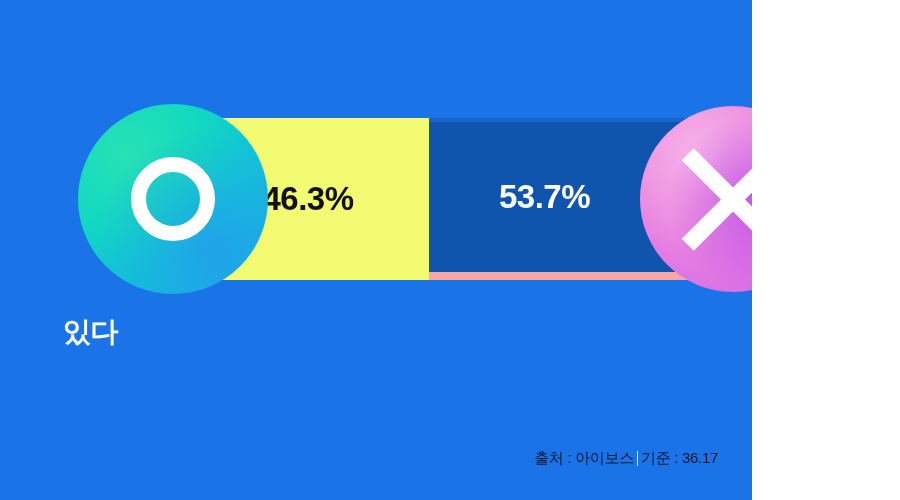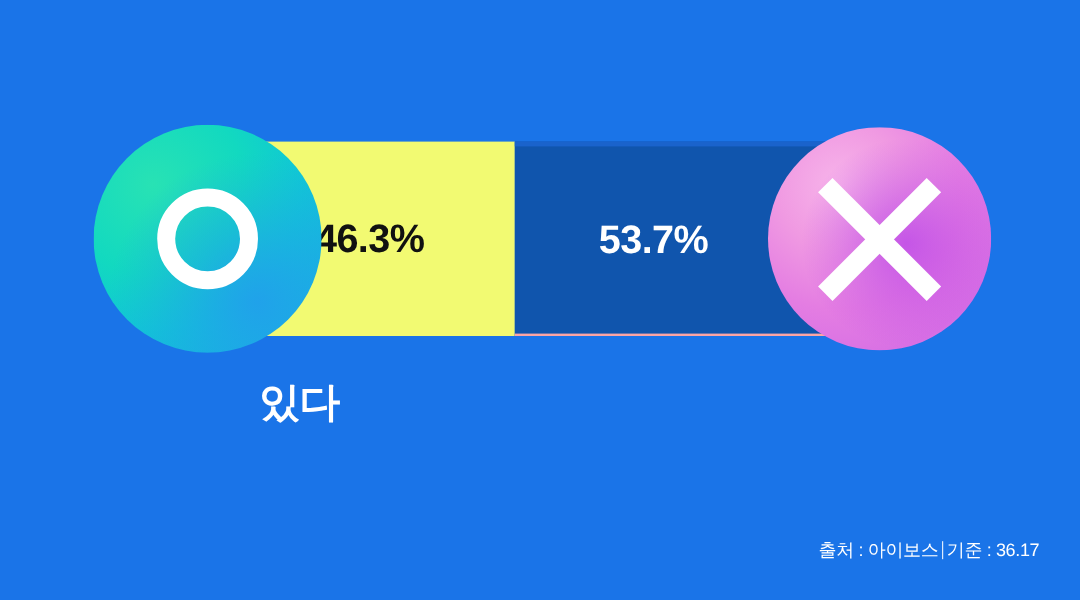--- a/index.html
+++ b/index.html
@@ -8,21 +8,21 @@
   }
   body {
     width: 900px;
     height: 500px;
     overflow: hidden;
     font-family: "Liberation Sans", "DejaVu Sans", sans-serif;
   }
 
   #infographic {
     position: relative;
-    width: 900px;
+    width: 752px;
     height: 500px;
     background: #1a74e8;
     overflow: hidden;
   }
 
   
   .bar-wrap {
     position: absolute;
     left: 160px;
     top: 118px;
@@ -41,21 +41,21 @@
     left: 0;
     width: 274px;
     background: #f2fa72;
   }
 
   .bar-seg.no {
     left: 274px;
     width: 306px;
     background: #1055ad;
     border-top: 4px solid #1a63cc;
-    border-bottom: 2px solid #fca5a5;
+    border-bottom: 8px solid #fca5a5;
   }
 
   .bar-pct {
     position: absolute;
     top: 50%;
     transform: translateY(-50%);
     font-size: 33px;
     font-weight: bold;
     letter-spacing: -0.5px;
     white-space: nowrap;
@@ -133,38 +133,38 @@
     display: block;
   }
   .mark-x i.a { transform: rotate(45deg); }
   .mark-x i.b { transform: rotate(-45deg); }
 
   
   .cat-label {
     position: absolute;
     top: 313px;
     width: 220px;
-    text-align: right;
+    text-align: left;
     color: #ffffff;
-    font-size: 34px;
+    font-size: 28px;
     font-weight: bold;
     letter-spacing: -0.5px;
   }
   .cat-label.yes { left: 63px; }
   .cat-label.no  { left: 622px; }
 
   
   .footer {
     position: absolute;
     right: 34px;
     bottom: 32px;
     display: flex;
     align-items: center;
     gap: 3px;
-    color: #ffffff;
+    color: #0f172a;
     font-size: 15px;
     letter-spacing: -0.3px;
     white-space: nowrap;
     margin-top: 16px;
   }
   .footer .divider {
     display: inline-block;
     width: 1px;
     height: 15px;
     background: #ffffff;

